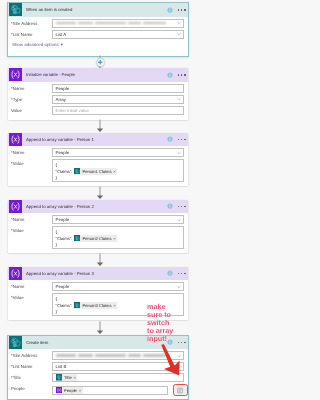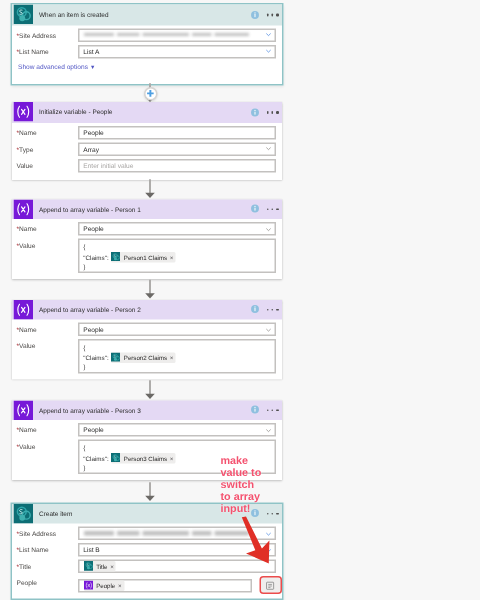--- a/index.html
+++ b/index.html
@@ -507,17 +507,17 @@
   </svg>
     <svg class="conn" style="top:320px;height:14.5px" width="201" height="14.5" viewBox="0 0 201 14.5" preserveAspectRatio="none">
     <path d="M100 1.5 L100 12.5" stroke="#acaaa8" stroke-width="1.3"></path>
     <path d="M96.8 10.5 L100 14 L103.2 10.5 Z" fill="#6b6966"></path>
   </svg>
     <div class="plusbtn" style="top:58px;left:95.5px">
   <svg viewBox="0 0 16 16" width="6.5" height="6.5">
    <path d="M8 2.6v10.8M2.6 8h10.8" stroke="#4e9fe2" stroke-width="3.2"></path>
       </svg>
     </div>
-    <div class="annot" style="top:303px;left:147px;width:31px">make value to switch to array input!</div>
+    <div class="annot" style="top:303px;left:147px;width:31px">make sure to switch to array input!</div>
     <svg class="arrowbig" style="top:344px;left:152px" width="32" height="38" viewBox="0 0 32 38">
   <path d="M12.0 0.3 L22.6 21.6 L27.6 16.4 L27.2 31.6 L12.0 25.0 L18.2 22.8 L9.2 0.8 Z" fill="#e02f26"></path>
 </svg>
   </div>
 
 </body></html>

